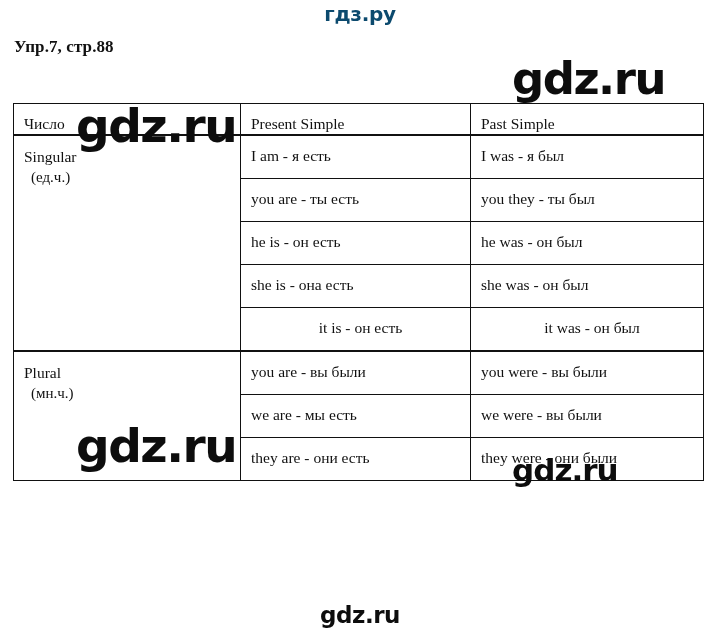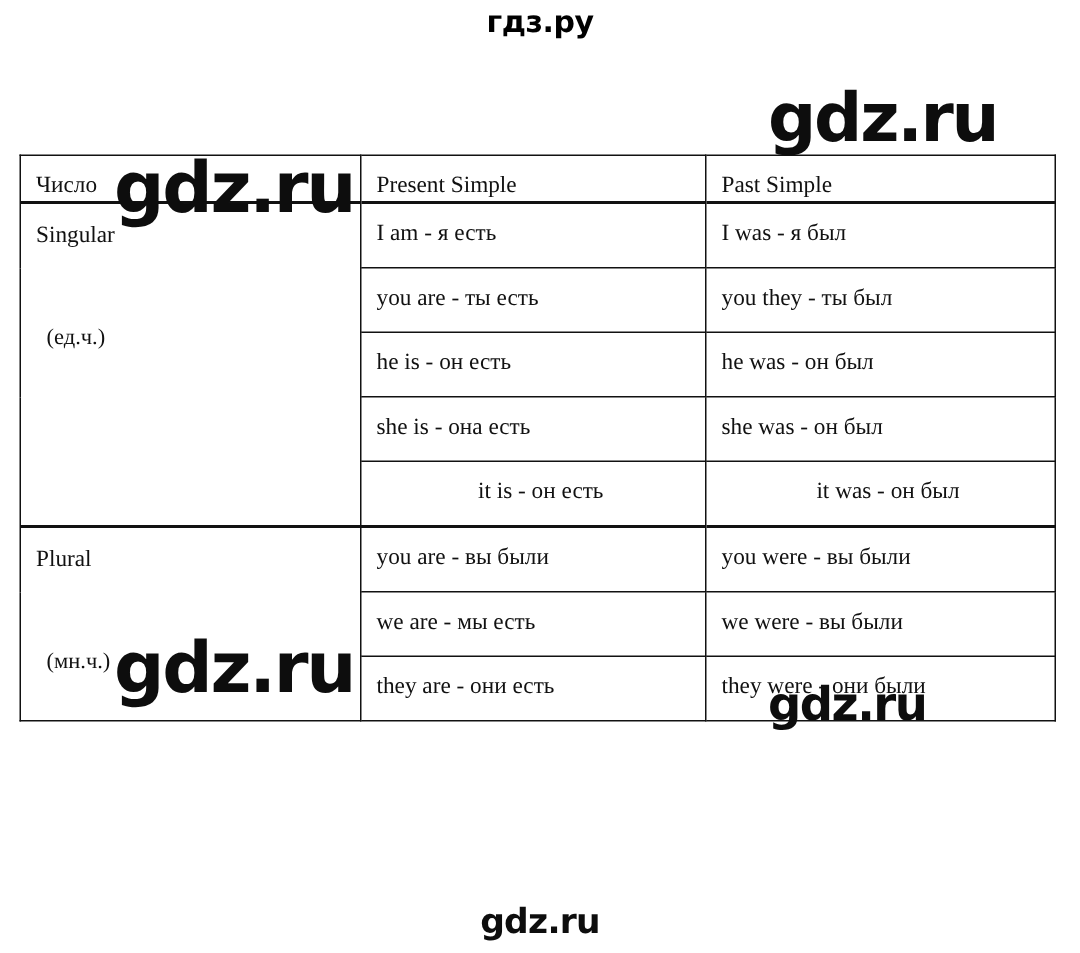--- a/index.html
+++ b/index.html
@@ -20,21 +20,21 @@
   .site-label {
     position: absolute;
     top: 2px;
     left: 0;
     width: 720px;
     text-align: center;
     font-family: "DejaVu Sans", "Liberation Sans", sans-serif;
     font-weight: 700;
     font-size: 20px;
     letter-spacing: -0.3px;
-    color: #000000;
+    color: #0c4a6e;
   }
 
   
   .heading-block {
     position: absolute;
     left: 14px;
     top: 36px;
   }
   .ex-title {
     font-weight: 700;
@@ -85,21 +85,20 @@
   .number-cell .grp-name {
     display: block;
     font-size: 15.5px;
     line-height: 21px;
   }
   .number-cell .grp-abbr {
     display: block;
     font-size: 15px;
     line-height: 21px;
     padding-left: 7px;
-    margin-top: 48px;
   }
 
   
   .wm {
     position: absolute;
     font-family: "DejaVu Sans", "Liberation Sans", sans-serif;
     font-weight: 700;
     color: #0d0d0d;
     letter-spacing: -1.5px;
     white-space: nowrap;
@@ -115,20 +114,21 @@
     font-size: 23px;
     letter-spacing: -0.5px;
   }
 </style>
 </head>
 <body>
 
 <div class="site-label">гдз.ру</div>
 
 <div class="heading-block">
+  <p class="ex-title">Упр.7, стр.88</p>
 </div>
 
 <table class="verb-table">
   <colgroup>
     <col class="col-number">
     <col class="col-present">
     <col class="col-past">
   </colgroup>
   <tbody>
     <tr class="row-head">

